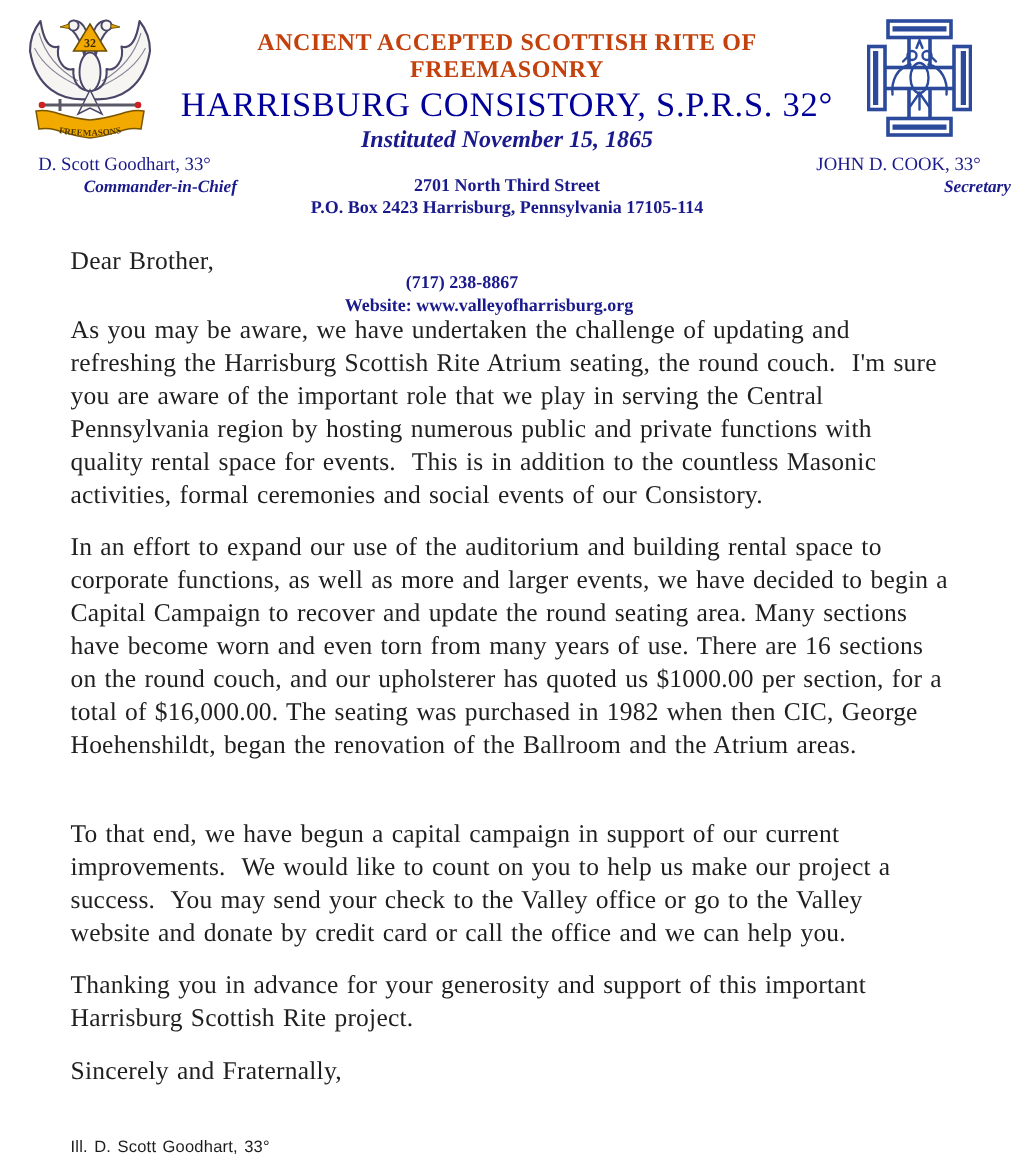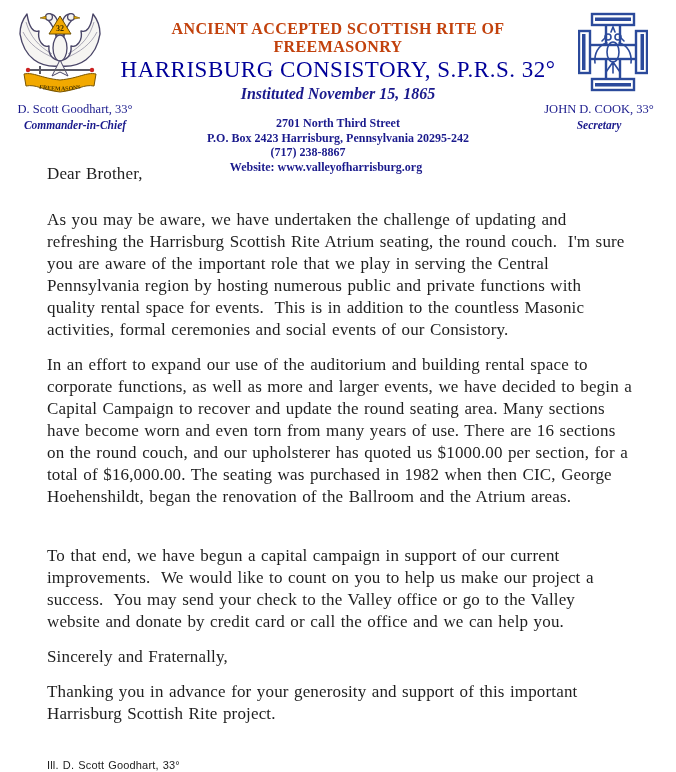--- a/index.html
+++ b/index.html
@@ -22,31 +22,31 @@
   .lh-title {
     margin-top:1px;
     font-size:23px; font-weight:normal; letter-spacing:0.5px;
     color:#000099;
   }
   .lh-instituted {
     margin-top:2px;
     font-size:16px; font-style:italic; font-weight:bold; color:#1a1a8c;
   }
   .lh-address { margin-top:13px; font-size:12px; line-height:14.5px; font-weight:bold; color:#1a1a8c; }
-  .lh-address .shift-left  { transform:translateX(-30px); }
+  .lh-address .shift-left  { transform:translateX(-30px);margin-top:36px; }
   .lh-address .shift-left2 { transform:translateX(-12px); }
 
   .emblem-left  { position:absolute; left:14px;  top:6px;  width:92px; height:94px; }
   .emblem-right { position:absolute; right:28px; top:12px; width:70px; height:80px; }
 
   .officer { position:absolute; top:102px; text-align:center; color:#1a1a8c; }
-  .officer-left  { left:0;    width:150px; }
+  .officer-left  { left:8px;    width:150px; }
   .officer-right { right:2px; width:150px; }
   .officer-name  { font-size:12.5px; }
-  .officer-title { font-size:11.5px; font-style:italic; font-weight:bold; margin-top:2px; }
+  .officer-title { font-size:11.5px; font-style:italic; font-weight:bold; margin-top:2px;text-align:right; }
 
   
   .letter {
     padding:13px 44px 0 47px;
     color:#1f1f1f;
     font-size:17px; line-height:22px;
     letter-spacing:0.15px; word-spacing:1px;
   }
   .para { white-space:pre-wrap; margin:0 0 13px 0; }
   .salutation { margin-bottom:24px; }
@@ -113,21 +113,21 @@
         <textPath href="#bannerPath" startOffset="50%" text-anchor="middle">FREEMASONS</textPath>
       </text>
     </svg>
 
     <div class="lh-center">
       <div class="lh-org">ANCIENT ACCEPTED SCOTTISH RITE OF FREEMASONRY</div>
       <div class="lh-title">HARRISBURG CONSISTORY, S.P.R.S. 32°</div>
       <div class="lh-instituted">Instituted November 15, 1865</div>
       <div class="lh-address">
         <div>2701 North Third Street</div>
-        <div>P.O. Box 2423 Harrisburg, Pennsylvania   20295-242</div>
+        <div>P.O. Box 2423 Harrisburg, Pennsylvania   17105-114</div>
         <div class="shift-left">(717) 238-8867</div>
         <div class="shift-left2">Website:  www.valleyofharrisburg.org</div>
       </div>
     </div>
 
     <svg class="emblem-right" viewBox="0 0 70 80">
       <g fill="#ffffff" stroke="#2B4A9B" stroke-width="2.4" stroke-linejoin="miter">
         <rect x="28" y="8" width="14" height="64"></rect>
         <rect x="8" y="33" width="54" height="14"></rect>
         <rect x="14" y="2" width="42" height="11"></rect>
@@ -167,21 +167,21 @@
 
   <div class="letter">
     <div class="para salutation">Dear Brother,</div>
 
     <div class="para">As you may be aware, we have undertaken the challenge of updating and refreshing the Harrisburg Scottish Rite Atrium seating, the round couch.  I'm sure you are aware of the important role that we play in serving the Central Pennsylvania region by hosting numerous public and private functions with quality rental space for events.  This is in addition to the countless Masonic activities, formal ceremonies and social events of our Consistory.</div>
 
     <div class="para">In an effort to expand our use of the auditorium and building rental space to corporate functions, as well as more and larger events, we have decided to begin a Capital Campaign to recover and update the round seating area. Many sections have become worn and even torn from many years of use. There are 16 sections on the round couch, and our upholsterer has quoted us $1000.00 per section, for a total of $16,000.00. The seating was purchased in 1982 when then CIC, George Hoehenshildt, began the renovation of the Ballroom and the Atrium areas.</div>
 
     <div class="para gap-large">To that end, we have begun a capital campaign in support of our current improvements.  We would like to count on you to help us make our project a success.  You may send your check to the Valley office or go to the Valley website and donate by credit card or call the office and we can help you.</div>
 
+    <div class="para">Thanking you in advance for your generosity and support of this important Harrisburg Scottish Rite project.</div>
+
     <div class="para closing">Sincerely and Fraternally,</div>
-
-    <div class="para">Thanking you in advance for your generosity and support of this important Harrisburg Scottish Rite project.</div>
 
     <div class="sig-name">Ill. D. Scott Goodhart, 33°</div>
 
   </div>
 
 </div>
 
 </body></html>

